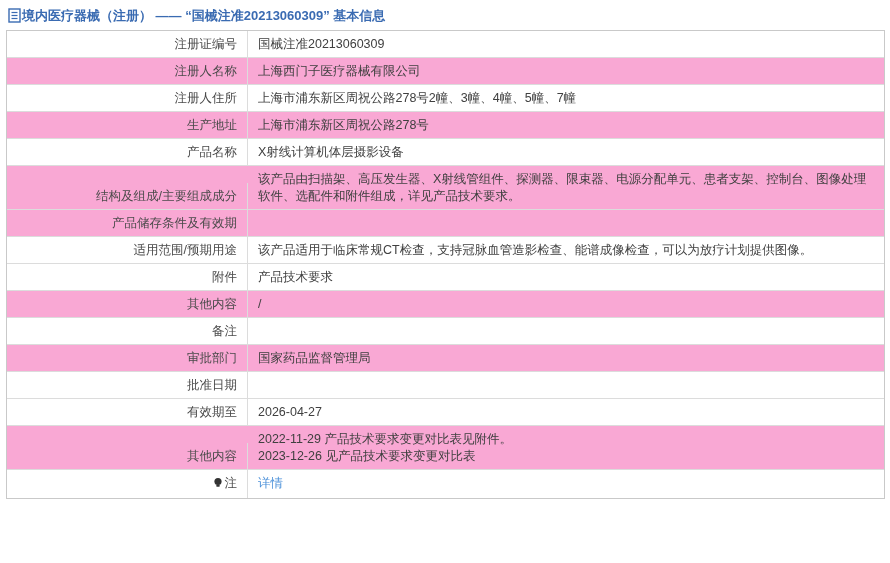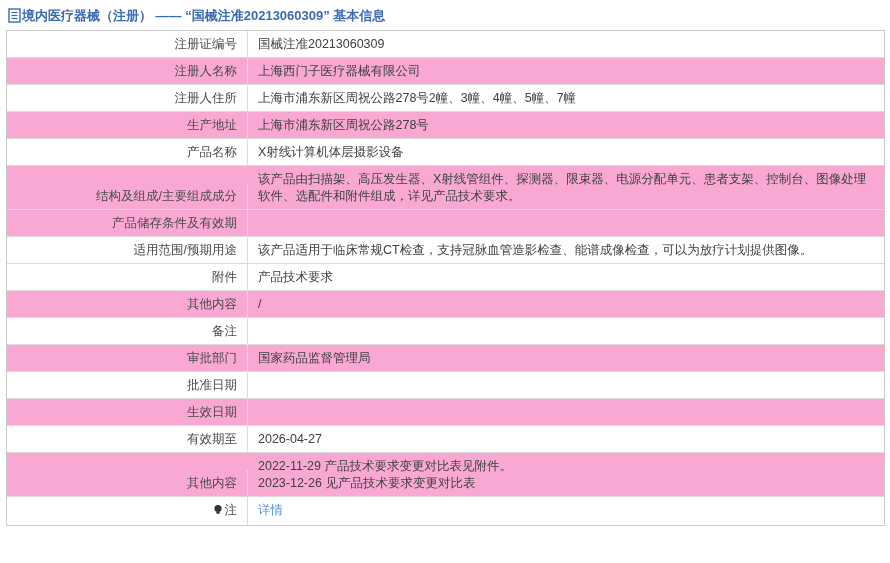--- a/index.html
+++ b/index.html
@@ -142,24 +142,20 @@
     </div>
     <div class="trow alt">
       <div class="tlabel">审批部门</div>
       <div class="tvalue">
         <div>国家药品监督管理局</div>
       </div>
     </div>
     <div class="trow">
       <div class="tlabel">批准日期</div>
     </div>
-    <div class="trow alt">
-      <div class="tlabel">生效日期</div>
-      <div class="tvalue"></div>
-    </div>
     <div class="trow">
       <div class="tlabel">有效期至</div>
       <div class="tvalue">
         <div>2026-04-27</div>
       </div>
     </div>
     <div class="trow alt">
       <div class="tlabel">其他内容</div>
       <div class="tvalue">
         <div>2022-11-29 产品技术要求变更对比表见附件。</div>

